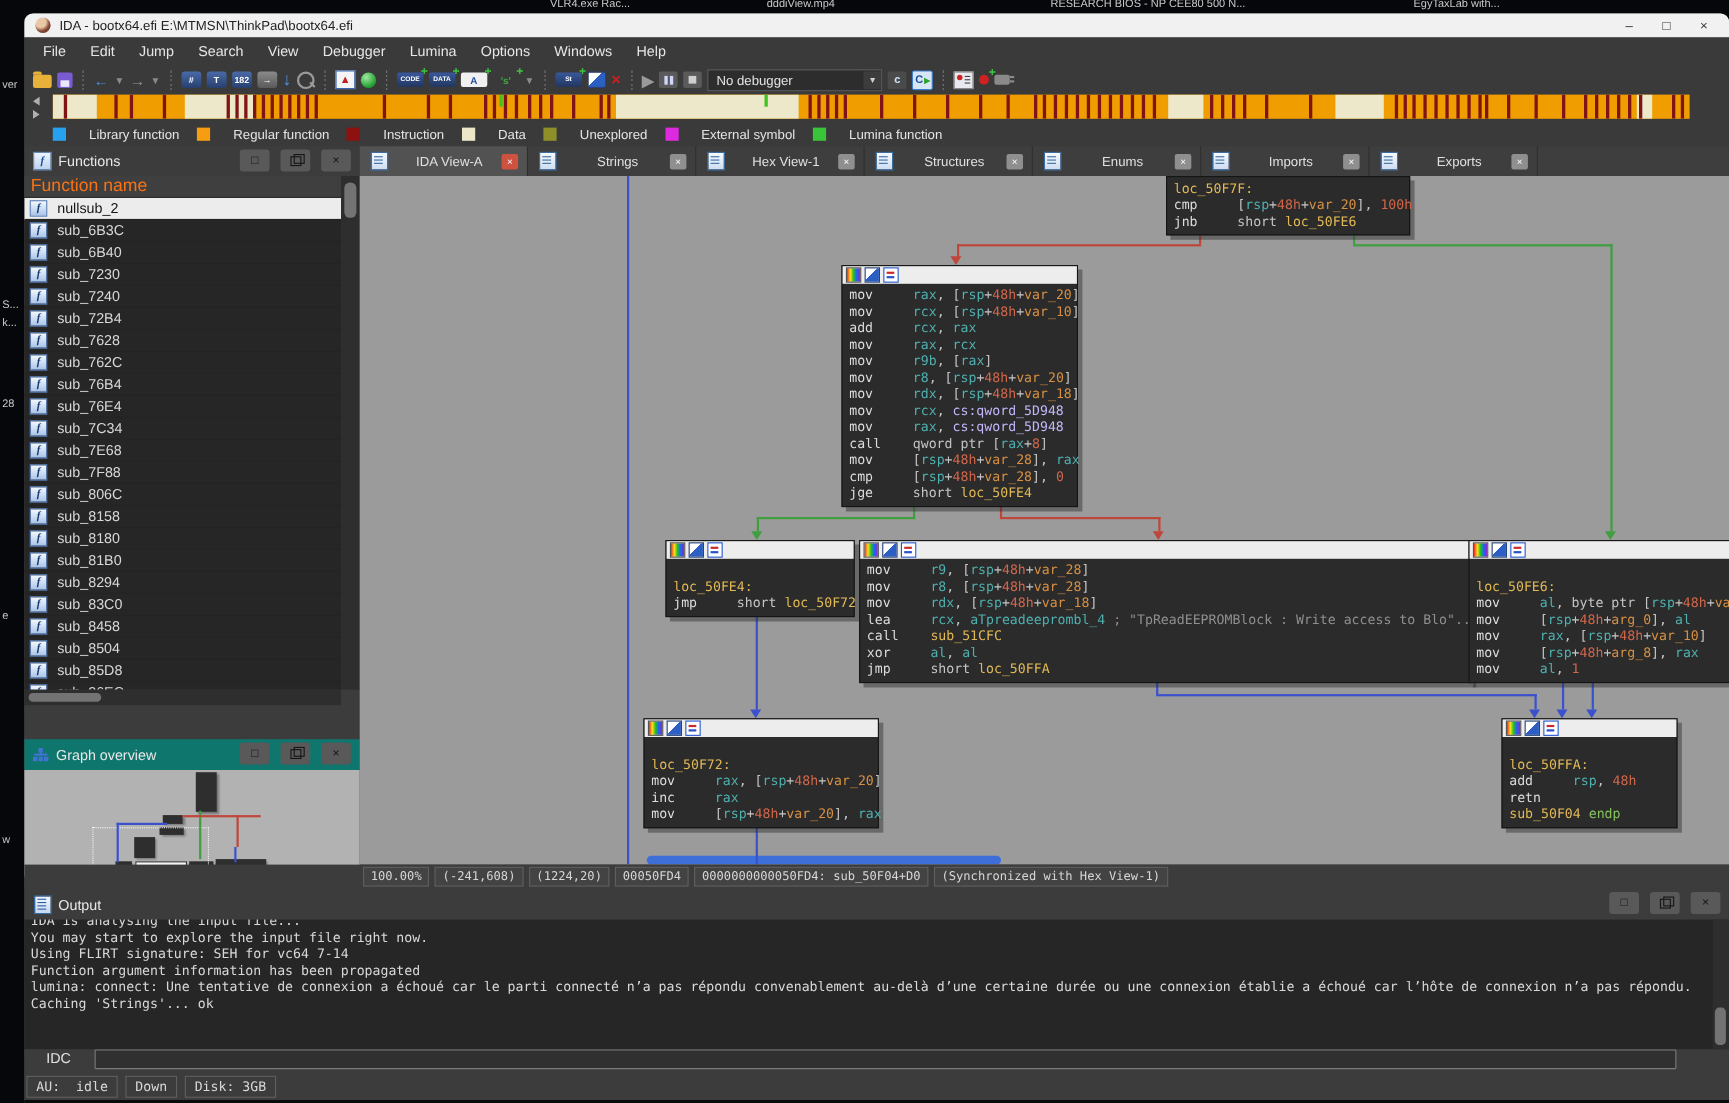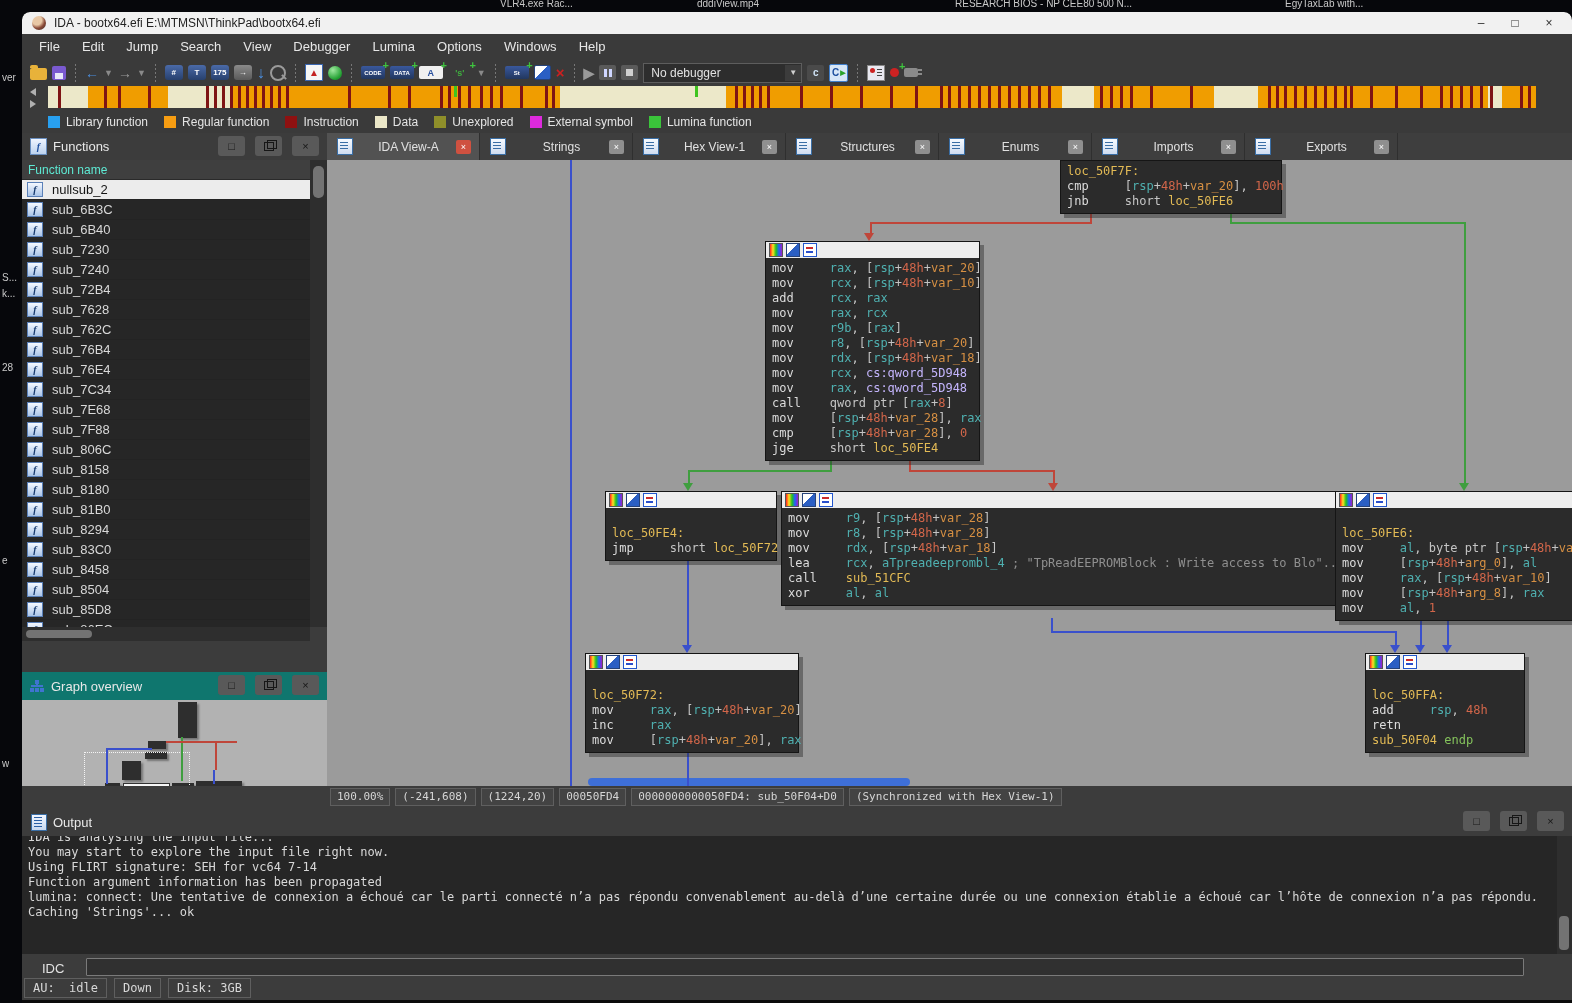--- a/index.html
+++ b/index.html
@@ -57,32 +57,32 @@
   .plug:before{content:"";position:absolute;right:-4px;top:1px;width:4px;height:2px;background:#8a8a8a;box-shadow:0 4px 0 #8a8a8a}
   
   #navrow{position:absolute;left:0;top:73px;width:1550px;height:25px;background:#3a3a3a}
   #nav-arrows{position:absolute;left:8px;top:2px;width:14px;height:21px}
   .tri-l{width:0;height:0;border-top:4px solid transparent;border-bottom:4px solid transparent;border-right:6px solid #b0b0b0;margin:1px 0 4px 0}
   .tri-r{width:0;height:0;border-top:4px solid transparent;border-bottom:4px solid transparent;border-left:6px solid #b0b0b0}
   #navband{position:absolute;left:26px;top:1px;width:1488px;height:22px;background:#f09d00;overflow:hidden}
   #navband .seg{position:absolute;top:0;height:22px}
   
   #legend{position:absolute;left:0;top:98px;width:1550px;height:23px;background:#3a3a3a;display:flex;align-items:center;padding-left:26px;box-sizing:border-box;gap:16px}
-  .leg-item{display:flex;align-items:center;gap:6px;color:#e4e4e4;font-size:12px}
+  .leg-item{display:flex;align-items:center;gap:21px;color:#e4e4e4;font-size:12px}
   .leg-sq{width:12px;height:12px}
   
   #fpanel{position:absolute;left:0;top:121px;width:305px;height:673px;background:#3c3c3c}
   .ptitle{height:27px;display:flex;align-items:center;position:relative}
   .ptitle .txt{color:#e8e8e8;font-size:13px;margin-left:6px}
   .picon{width:15px;height:15px;margin-left:8px;border:1px solid #6a8fc0;background:linear-gradient(#eef4ff,#bcd2ee);color:#1d4e9e;display:flex;align-items:center;justify-content:center;font-size:10px;font-style:italic;font-family:"Liberation Serif",serif;font-weight:bold}
   .pbtns{position:absolute;right:8px;top:3px;display:flex;gap:10px}
   .pbtn{width:27px;height:20px;background:#595959;border-radius:3px;display:flex;align-items:center;justify-content:center;color:#161616;font-size:11px}
   .casc{width:8px;height:7px;border:1px solid #161616;position:relative;background:#595959}
   .casc:before{content:"";position:absolute;left:2px;top:-3px;width:8px;height:7px;border:1px solid #161616}
-  #fn-header{position:absolute;left:0;top:27px;width:293px;height:20px;background:#3f3f3f;border-bottom:1px solid #2a2a2a;color:#5eead4;font-size:12px;line-height:20px;padding-left:6px;box-sizing:border-box}
+  #fn-header{position:absolute;left:0;top:27px;width:293px;height:20px;background:#3f3f3f;border-bottom:1px solid #2a2a2a;color:#f97316;font-size:16px;line-height:20px;padding-left:6px;box-sizing:border-box}
   #fn-list{position:absolute;left:0;top:47px;width:288px;height:447px;background:#262626;overflow:hidden}
   .fn-row{height:19px;display:flex;align-items:center;border-bottom:1px solid #232323;color:#d8d8d8;font-size:13px}
   .fn-row.sel{background:#ececec;color:#141414}
   .fn-ico{width:14px;height:13px;margin:0 9px 0 5px;border:1px solid #5a80b8;background:linear-gradient(#f4f8ff,#a9c4e8);color:#16396e;font-size:10px;font-weight:bold;font-style:italic;font-family:"Liberation Serif",serif;display:flex;align-items:center;justify-content:center;flex:0 0 auto}
   #fn-vscroll{position:absolute;right:0;top:27px;width:17px;height:467px;background:#2e2e2e}
   #fn-vthumb{position:absolute;left:3px;top:6px;width:11px;height:32px;background:#737373;border-radius:5px}
   #fn-hscroll{position:absolute;left:0;top:494px;width:288px;height:14px;background:#2e2e2e}
   #fn-hthumb{position:absolute;left:4px;top:3px;width:66px;height:8px;background:#737373;border-radius:4px}
   #fn-status{position:absolute;left:0;top:508px;width:305px;height:31px;background:#383838;color:#d2d2d2;font-size:13px;line-height:31px;padding-left:7px;box-sizing:border-box;border-bottom:1px solid #303030}
   #ov-title{position:absolute;left:0;top:539px;width:305px;height:28px;background:#0f766e}
@@ -127,21 +127,21 @@
   .gseg{border:1px solid #5f5f5f;background:#434343;color:#d6d6d6;font-family:"DejaVu Sans Mono",monospace;font-size:11px;height:16px;line-height:16px;padding:0 6px;white-space:nowrap}
   
   #out-title{position:absolute;left:0;top:796px;width:1550px;height:28px;background:#3c3c3c}
   .outico{width:14px;height:15px;margin-left:9px;background:linear-gradient(#f2f6ff,#c8d8ef);border:1px solid #3a6ea5;position:relative}
   .outico:before{content:"";position:absolute;left:2px;top:2px;width:8px;height:1px;background:#2a5fa5;box-shadow:0 3px 0 #2a5fa5,0 6px 0 #2a5fa5,0 9px 0 #2a5fa5}
   #out-content{position:absolute;left:0;top:824px;width:1550px;height:118px;background:#262626;overflow:hidden}
   #out-lines{margin-top:-6px;padding-left:6px}
   .out-line{font-family:"DejaVu Sans Mono",monospace;font-size:12px;line-height:15px;color:#d8d8d8;white-space:pre}
   #out-vscroll{position:absolute;right:0;top:824px;width:15px;height:118px;background:#2e2e2e}
   #out-vthumb{position:absolute;left:2px;bottom:4px;width:10px;height:34px;background:#737373;border-radius:4px}
-  #idc-row{position:absolute;left:0;top:942px;width:1550px;height:22px;background:#3c3c3c;display:flex;align-items:flex-end}
+  #idc-row{position:absolute;left:0;top:942px;width:1550px;height:22px;background:#3c3c3c;display:flex;align-items:flex-start}
   #idc-label{color:#e2e2e2;font-size:13px;margin-left:20px}
   #idc-input{margin-left:22px;width:1436px;height:16px;background:#303030;border:1px solid #7a7a7a;border-radius:1px}
   #app-status{position:absolute;left:0;top:964px;width:1550px;height:24px;background:#3c3c3c;display:flex;align-items:center;gap:7px;padding-left:2px;box-sizing:border-box}
   .sbox{border:1px solid #5f5f5f;color:#d8d8d8;font-family:"DejaVu Sans Mono",monospace;font-size:12px;height:18px;line-height:18px;padding:0 8px;white-space:pre}
   #bottom-strip{position:absolute;left:0;top:988px;width:1550px;height:3px;background:#0a0a0a}
 </style>
 </head>
 <body>
 
 <div id="bg-top">
@@ -197,21 +197,21 @@
     <div class="tico glyph-gray">→</div>
     <div class="tico caret">▼</div>
     <div class="tsep"></div>
     <div class="tico">
         <div class="bin">#</div>
       </div>
     <div class="tico">
         <div class="bin">T</div>
       </div>
     <div class="tico">
-        <div class="bin">175</div>
+        <div class="bin">182</div>
       </div>
     <div class="tico">
         <div class="bin" style="background:linear-gradient(#8a8a8a,#5a5a5a)">→</div>
       </div>
     <div class="tico glyph-blue" style="font-size:16px">↓</div>
     <div class="tico">
         <div class="lock"></div>
       </div>
     <div class="tsep"></div>
     <div class="tico">
@@ -666,20 +666,21 @@
           <div class="pen"></div>
           <div class="cht"></div>
         </div>
         <div class="nbody">
           <div class="asm"><span class="t-mn">mov     </span><span class="t-reg">r9</span><span class="t-pln">, [</span><span class="t-reg">rsp</span><span class="t-pln">+</span><span class="t-num">48h</span><span class="t-pln">+</span><span class="t-var">var_28</span><span class="t-pln">]</span></div>
           <div class="asm"><span class="t-mn">mov     </span><span class="t-reg">r8</span><span class="t-pln">, [</span><span class="t-reg">rsp</span><span class="t-pln">+</span><span class="t-num">48h</span><span class="t-pln">+</span><span class="t-var">var_28</span><span class="t-pln">]</span></div>
           <div class="asm"><span class="t-mn">mov     </span><span class="t-reg">rdx</span><span class="t-pln">, [</span><span class="t-reg">rsp</span><span class="t-pln">+</span><span class="t-num">48h</span><span class="t-pln">+</span><span class="t-var">var_18</span><span class="t-pln">]</span></div>
           <div class="asm"><span class="t-mn">lea     </span><span class="t-reg">rcx</span><span class="t-pln">, </span><span class="t-reg">aTpreadeeprombl_4</span><span class="t-cmt"> ; "TpReadEEPROMBlock : Write access to Blo"...</span></div>
           <div class="asm"><span class="t-mn">call    </span><span class="t-lbl">sub_51CFC</span></div>
           <div class="asm"><span class="t-mn">xor     </span><span class="t-reg">al</span><span class="t-pln">, </span><span class="t-reg">al</span></div>
+          <div class="asm"><span class="t-mn">jmp     </span><span class="t-pln">short </span><span class="t-lbl">loc_50FFA</span></div>
         </div>
       </div>
       <div class="node" style="position: absolute; left: 1008px; top: 331px; width: 278px; height: auto;">
         <div class="nhead">
           <div class="pal"></div>
           <div class="pen"></div>
           <div class="cht"></div>
         </div>
         <div class="nbody">
           <div class="asm"> </div>

